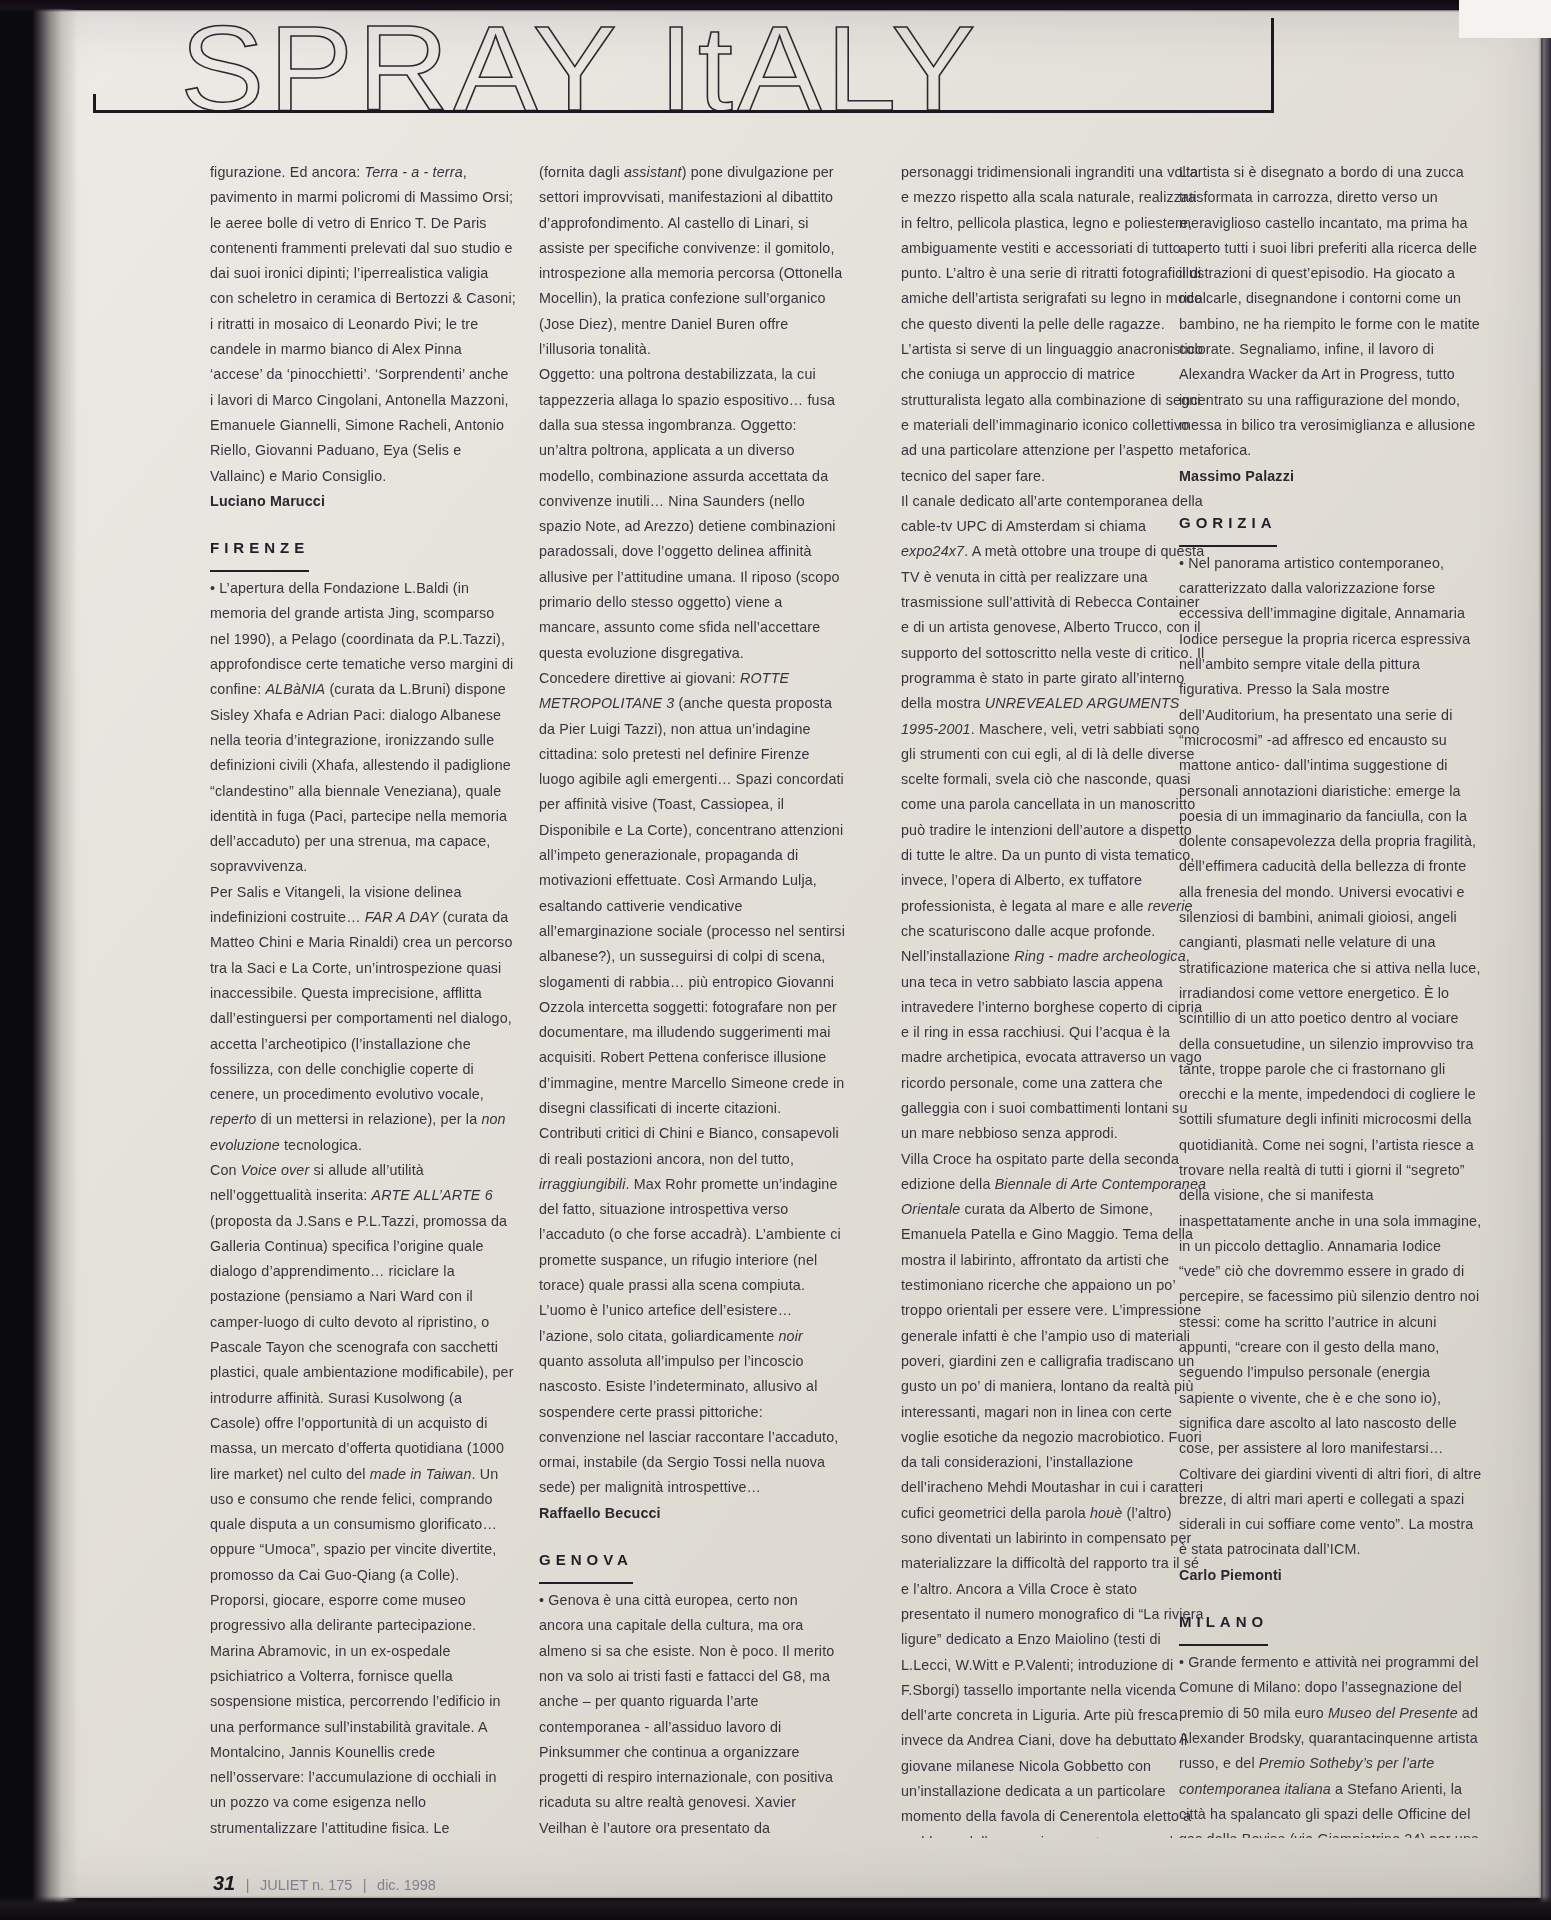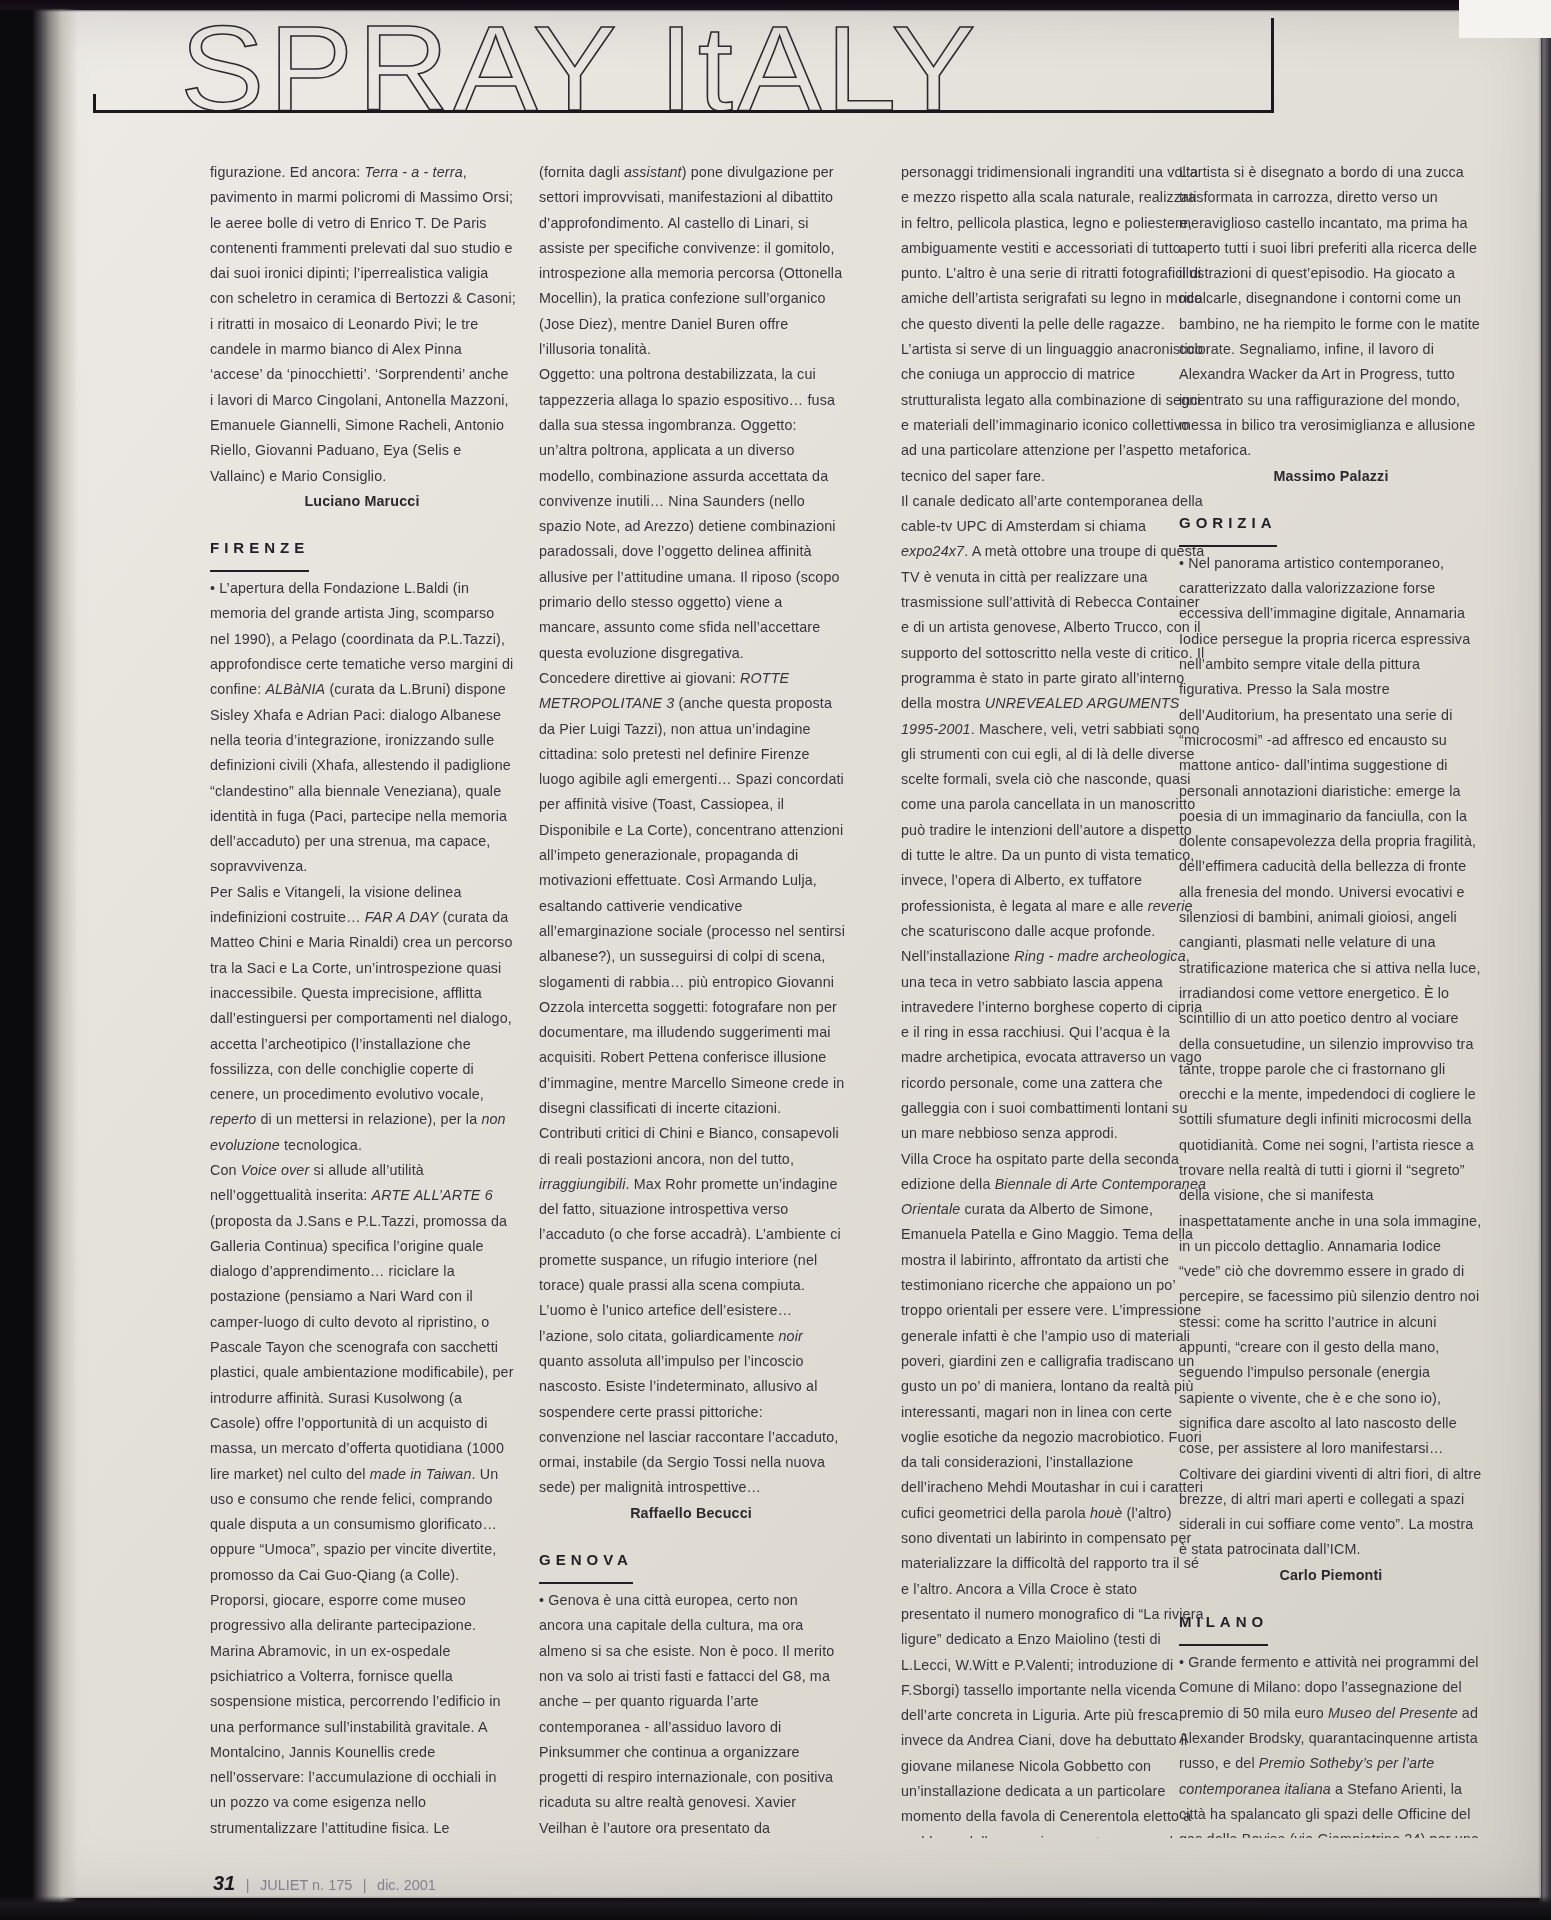--- a/index.html
+++ b/index.html
@@ -43,21 +43,21 @@
   .col{
     position:absolute;top:150px;width:306px;height:1678px;overflow:hidden;
     font-size:14.3px;line-height:25.3px;color:#37333d;
     letter-spacing:.15px;
   }
   .col-1{left:180px;}
   .col-2{left:509px;}
   .col-3{left:871px;}
   .col-4{left:1149px;}
   .para{margin:0;}
-  .byline{text-align:center;font-weight:bold;color:#2b2830;padding-right:2px;}
+  .byline{text-align:left;font-weight:bold;color:#2b2830;padding-right:2px;}
   .city-heading{
     display:inline-block;font-size:15px;font-weight:bold;letter-spacing:5px;
     color:#211e27;border-bottom:2.5px solid #211e27;padding-bottom:12px;
     margin:24px 0 4px 0;line-height:20px;
   }
   span.b{font-weight:normal;margin-top:8px;}
   span.i{font-style:italic;}
   
   .footer{position:absolute;left:183px;top:1862px;white-space:nowrap;}
   .footer .pgnum{font-weight:bold;font-style:italic;font-size:20px;color:#1c1922;}
@@ -84,21 +84,21 @@
       <p class="para"><span>Il canale dedicato all’arte contemporanea della cable-tv UPC di Amsterdam si chiama </span><span class="i">expo24x7</span><span>. A metà ottobre una troupe di questa TV è venuta in città per realizzare una trasmissione sull’attività di </span><span class="b">Rebecca Container</span><span> e di un artista genovese, Alberto Trucco, con il supporto del sottoscritto nella veste di critico. Il programma è stato in parte girato all’interno della mostra </span><span class="i">UNREVEALED ARGUMENTS 1995-2001</span><span>. Maschere, veli, vetri sabbiati sono gli strumenti con cui egli, al di là delle diverse scelte formali, svela ciò che nasconde, quasi come una parola cancellata in un manoscritto può tradire le intenzioni dell’autore a dispetto di tutte le altre. Da un punto di vista tematico, invece, l’opera di Alberto, ex tuffatore professionista, è legata al mare e alle </span><span class="i">reverie</span><span> che scaturiscono dalle acque profonde. Nell’installazione </span><span class="i">Ring - madre archeologica</span><span>, una teca in vetro sabbiato lascia appena intravedere l’interno borghese coperto di cipria e il ring in essa racchiusi. Qui l’acqua è la madre archetipica, evocata attraverso un vago ricordo personale, come una zattera che galleggia con i suoi combattimenti lontani su un mare nebbioso senza approdi.</span></p>
       <p class="para"><span class="b">Villa Croce</span><span> ha ospitato parte della seconda edizione della </span><span class="i">Biennale di Arte Contemporanea Orientale</span><span> curata da Alberto de Simone, Emanuela Patella e Gino Maggio. Tema della mostra il labirinto, affrontato da artisti che testimoniano ricerche che appaiono un po’ troppo orientali per essere vere. L’impressione generale infatti è che l’ampio uso di materiali poveri, giardini zen e calligrafia tradiscano un gusto un po’ di maniera, lontano da realtà più interessanti, magari non in linea con certe voglie esotiche da negozio macrobiotico. Fuori da tali considerazioni, l’installazione dell’iracheno Mehdi Moutashar in cui i caratteri cufici geometrici della parola </span><span class="i">houè</span><span> (l’altro) sono diventati un labirinto in compensato per materializzare la difficoltà del rapporto tra il sé e l’altro. Ancora a Villa Croce è stato presentato il numero monografico di “La riviera ligure” dedicato a Enzo Maiolino (testi di L.Lecci, W.Witt e P.Valenti; introduzione di F.Sborgi) tassello importante nella vicenda dell’arte concreta in Liguria. Arte più fresca invece da </span><span class="b">Andrea Ciani</span><span>, dove ha debuttato il giovane milanese Nicola Gobbetto con un’installazione dedicata a un particolare momento della favola di Cenerentola eletto a emblema della sua prima mostra personale.</span></p>
     </div>
   <div class="col col-4"><p class="para"><span>L’artista si è disegnato a bordo di una zucca trasformata in carrozza, diretto verso un meraviglioso castello incantato, ma prima ha aperto tutti i suoi libri preferiti alla ricerca delle illustrazioni di quest’episodio. Ha giocato a ricalcarle, disegnandone i contorni come un bambino, ne ha riempito le forme con le matite colorate. Segnaliamo, infine, il lavoro di Alexandra Wacker da </span><span class="b">Art in Progress</span><span>, tutto incentrato su una raffigurazione del mondo, messa in bilico tra verosimiglianza e allusione metaforica.</span></p><div class="byline">Massimo Palazzi</div><h3 class="city-heading">GORIZIA</h3><p class="para"><span>• Nel panorama artistico contemporaneo, caratterizzato dalla valorizzazione forse eccessiva dell’immagine digitale, </span><span class="b">Annamaria Iodice</span><span> persegue la propria ricerca espressiva nell’ambito sempre vitale della pittura figurativa. Presso la Sala mostre dell’Auditorium, ha presentato una serie di “microcosmi” -ad affresco ed encausto su mattone antico- dall’intima suggestione di personali annotazioni diaristiche: emerge la poesia di un immaginario da fanciulla, con la dolente consapevolezza della propria fragilità, dell’effimera caducità della bellezza di fronte alla frenesia del mondo. Universi evocativi e silenziosi di bambini, animali gioiosi, angeli cangianti, plasmati nelle velature di una stratificazione materica che si attiva nella luce, irradiandosi come vettore energetico. È lo scintillio di un atto poetico dentro al vociare della consuetudine, un silenzio improvviso tra tante, troppe parole che ci frastornano gli orecchi e la mente, impedendoci di cogliere le sottili sfumature degli infiniti microcosmi della quotidianità. Come nei sogni, l’artista riesce a trovare nella realtà di tutti i giorni il “segreto” della visione, che si manifesta inaspettatamente anche in una sola immagine, in un piccolo dettaglio. Annamaria Iodice “vede” ciò che dovremmo essere in grado di percepire, se facessimo più silenzio dentro noi stessi: come ha scritto l’autrice in alcuni appunti, “creare con il gesto della mano, seguendo l’impulso personale (energia sapiente o vivente, che è e che sono io), significa dare ascolto al lato nascosto delle cose, per assistere al loro manifestarsi… Coltivare dei giardini viventi di altri fiori, di altre brezze, di altri mari aperti e collegati a spazi siderali in cui soffiare come vento”. La mostra è stata patrocinata dall’ICM.</span></p><div class="byline">Carlo Piemonti</div><h3 class="city-heading">MILANO</h3><p class="para"><span>• Grande fermento e attività nei programmi del Comune di Milano: dopo l’assegnazione del premio di 50 mila euro </span><span class="i">Museo del Presente</span><span> ad </span><span class="b">Alexander Brodsky</span><span>, quarantacinquenne artista russo, e del </span><span class="i">Premio Sotheby’s per l’arte contemporanea italiana</span><span> a </span><span class="b">Stefano Arienti</span><span>, la città ha spalancato gli spazi delle Officine del gas della Bovisa (via Giampietrino 24) per una rassegna di opere contemporanee: </span><span class="i">In-pressione</span></p></div>
 
   <div class="footer">
     <span class="pgnum">31</span>
     <span class="fsep">|</span>
     <span class="fmeta">JULIET n. 175</span>
     <span class="fsep">|</span>
-    <span class="fmeta">dic. 2001</span>
+    <span class="fmeta">dic. 1998</span>
   </div>
 </div>
 
 <div class="edge-left"></div>
 <div class="edge-top"></div>
 <div class="corner-tr"></div>
 <div class="edge-right"></div>
 <div class="edge-bottom"></div>
 
 </body></html>

